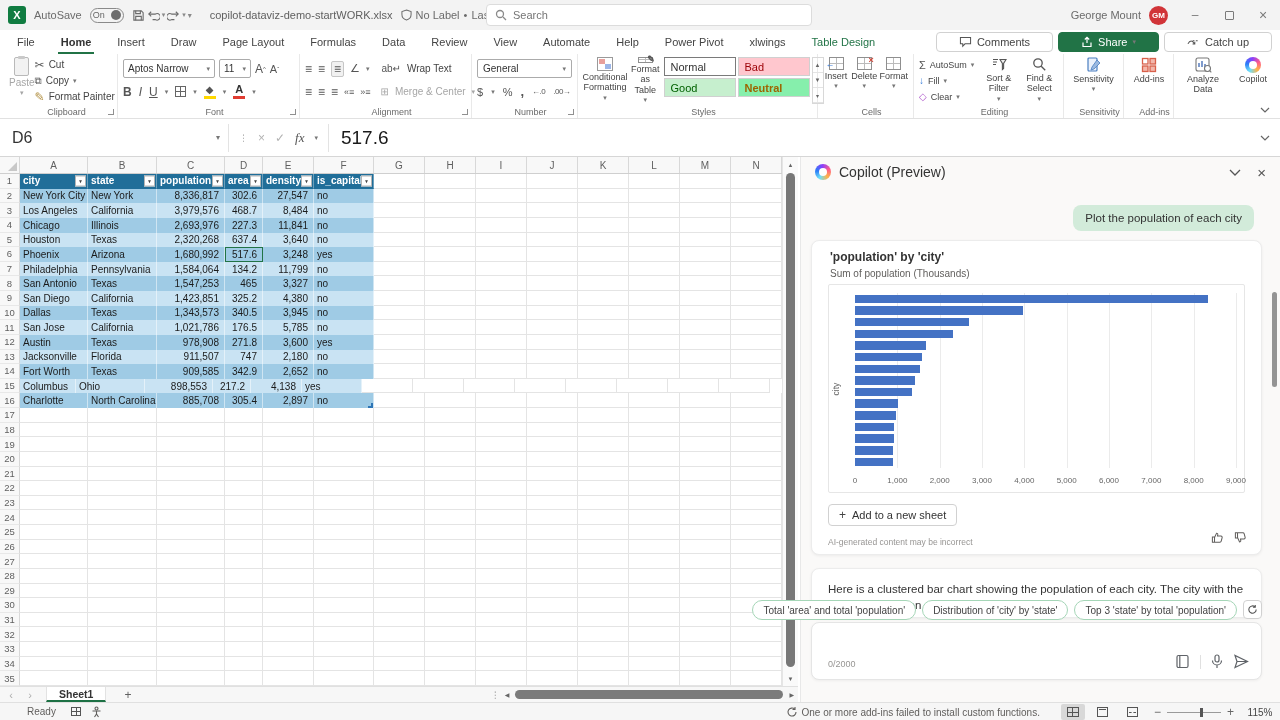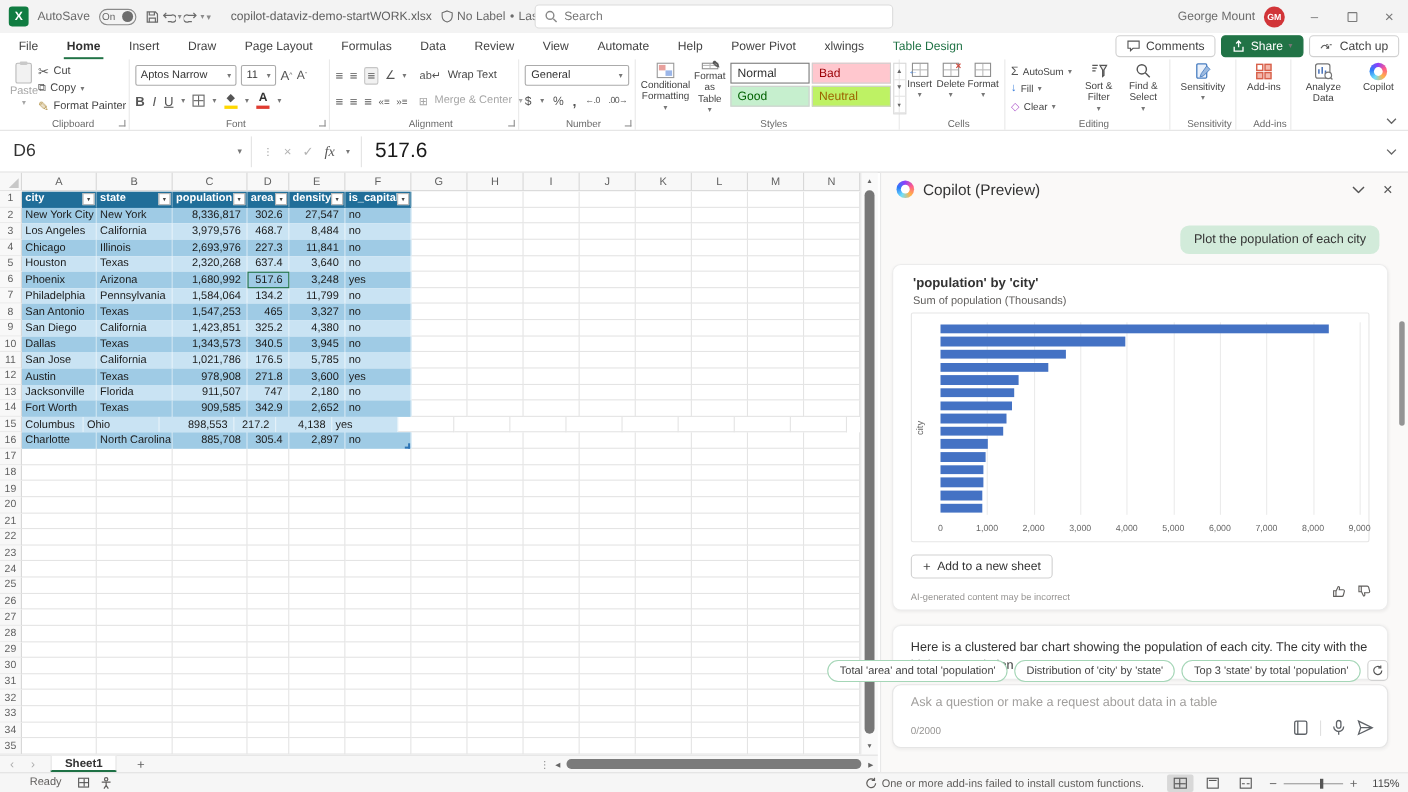--- a/index.html
+++ b/index.html
@@ -26,21 +26,21 @@
   .restore-box { width:9px; height:9px; border:1px solid #7a7a7a; border-radius:1px; }
 
   
   .tabrow { position:absolute; left:0; top:30px; width:1280px; height:24px; background:#fff; display:flex; align-items:center; }
   .rtabs { display:flex; height:100%; padding-left:4px; }
   .rtab { padding:0 13px; display:flex; align-items:center; font-size:11px; color:#444; position:relative; white-space:nowrap; }
   .rtab.active { font-weight:bold; color:#333; }
   .rtab.active::after { content:""; position:absolute; left:10px; right:10px; bottom:0; height:2.5px; background:#217346; }
   .rtab.ctx { color:#217346; }
   .tabrow-right { position:absolute; right:8px; top:2px; display:flex; gap:5px; }
-  .pillbtn { height:20px; border:1px solid #d1d1d1; border-radius:4px; background:#fff; display:flex; align-items:center; gap:5px; padding:0 9px; font-size:11px; color:#444; }
+  .pillbtn { height:20px; border:1px solid #d1d1d1; border-radius:4px; background:#fff; display:flex; align-items:center; gap:5px; padding:0 22px; font-size:11px; color:#444; }
   .pillbtn.green { background:#217346; border-color:#217346; color:#fff; }
   .pillbtn .dd { font-size:7px; }
 
   
   .ribbon { position:absolute; left:0; top:54px; width:1280px; height:65px; background:#fff; border-bottom:1px solid #e1e1e1; display:flex; padding-left:4px; }
   .grp { flex:none; position:relative; border-right:1px solid #e9e9e9; padding:3px 5px 14px 5px; }
   .glabel { position:absolute; bottom:1px; left:12px; right:0; text-align:center; font-size:9px; color:#6a6a6a; }
   .launch { position:absolute; right:3px; bottom:3px; width:6px; height:6px; border-right:1px solid #909090; border-bottom:1px solid #909090; }
   .rr { display:flex; align-items:center; gap:4px; height:23px; }
   .mi { display:inline-flex; align-items:center; justify-content:center; color:#555; font-size:12px; }
@@ -60,21 +60,21 @@
   .numbox { width:96px; height:19px; border:1px solid #ababab; border-radius:2px; font-size:10px; color:#333; display:flex; align-items:center; padding:0 5px; }
   .numbox .dd { margin-left:auto; }
   .tinytx { font-size:8px; color:#555; letter-spacing:-0.5px; }
   .cficon { width:16px; height:14px; border:1px solid #9a9a9a; position:relative; background:#fff; }
   .cficon i { position:absolute; display:block; }
   .gallery { display:grid; grid-template-columns:72px 72px; grid-template-rows:19px 19px; gap:2px; }
   .gcell { font-size:11px; display:flex; align-items:center; padding-left:6px; border:1px solid #d0d0d0; }
   .gcell.normal { background:#fff; border:1.5px solid #7a7a7a; color:#333; }
   .gcell.bad { background:#ffc7ce; color:#9c0006; }
   .gcell.good { background:#c6efce; color:#006100; }
-  .gcell.neutral { background:#bef264; color:#9c6500; }
+  .gcell.neutral { background:#86efac; color:#9c6500;font-weight:bold; }
   .gscroll { width:12px; display:flex; flex-direction:column; border:1px solid #d8d8d8; margin-left:2px; }
   .gscroll span { flex:1; display:flex; align-items:center; justify-content:center; font-size:6px; color:#666; border-bottom:1px solid #e4e4e4; }
   .vstack { display:flex; flex-direction:column; align-items:center; gap:1px; width:34px; }
   .gridic { width:15px; height:13px; border:1px solid #8f8f8f; background:linear-gradient(#bbb,#bbb) center/100% 1px no-repeat, linear-gradient(#bbb,#bbb) center/1px 100% no-repeat; position:relative; }
   .gridic i { position:absolute; font-style:normal; font-weight:bold; font-size:9px; line-height:1; }
   .twoline { font-size:9px; color:#444; text-align:center; line-height:1.15; }
   .copic { width:16px; height:16px; border-radius:50%; background:conic-gradient(from 210deg,#6ee0fa,#2b7cf7,#8a3ffc,#ff5c8a,#ffb347,#6ee0fa); position:relative; }
   .copic::after { content:""; position:absolute; inset:4px; background:#fff; border-radius:50%; }
   .collapse-chev { position:absolute; right:10px; bottom:5px; }
 
@@ -1371,21 +1371,20 @@
         <div class="chip">Top 3 'state' by total 'population'</div>
       </div>
     <span class="refbtn" style="position:absolute; right:18px; top:443px; z-index:4; margin-right:-0px; transform:translateX(0); right:18px;">
       <svg width="11" height="11" viewBox="0 0 12 12" fill="none" stroke="#555" stroke-width="1.2">
           <path d="M10 6a4 4 0 1 1-1.2-2.8"></path>
           <path d="M9 1v2.5H6.5"></path>
         </svg>
     </span>
 
     <div class="inputcard">
-      <input placeholder="Ask a question or make a request about data in a table" style="">
       <span class="counter">0/2000</span>
       <div class="inicons">
         <span>
             <svg width="15" height="15" viewBox="0 0 15 15" fill="none" stroke="#5f6368" stroke-width="1.2">
               <rect x="2" y="1.5" width="11" height="12" rx="1.5"></rect>
               <path d="M4.8 1.5v12"></path>
             </svg>
           </span>
         <span class="indiv"></span>
         <span>

